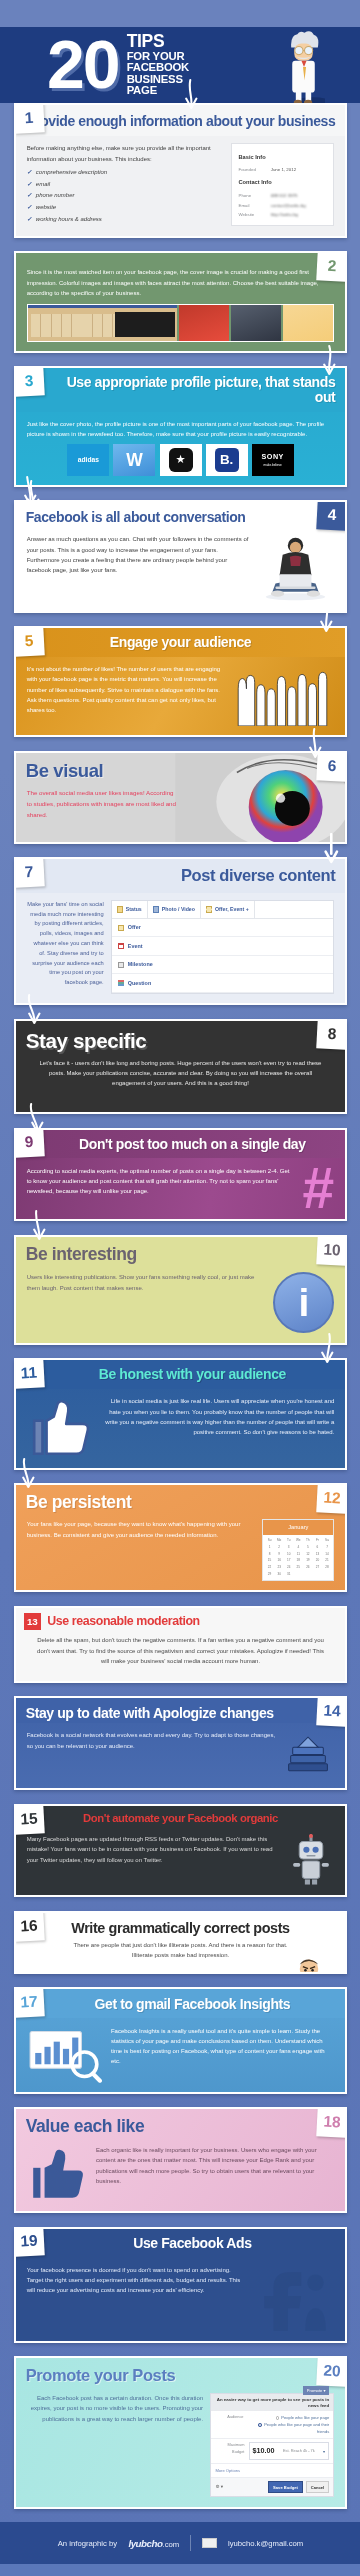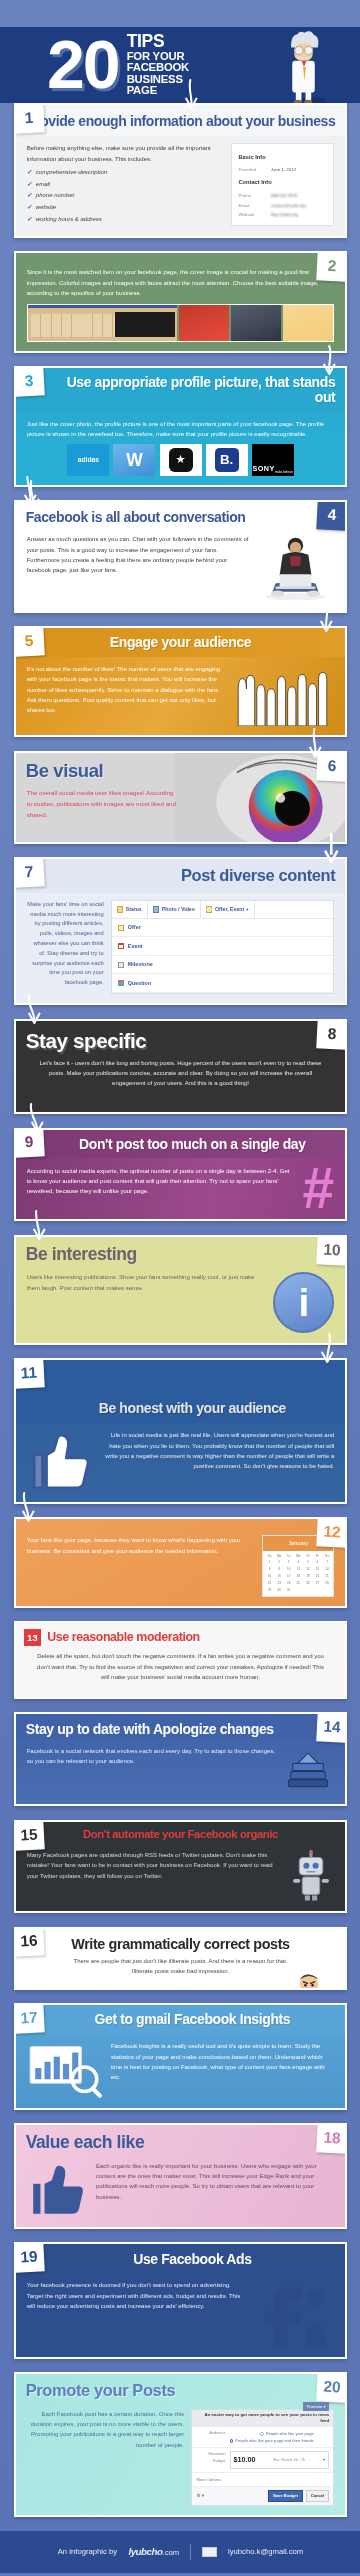--- a/index.html
+++ b/index.html
@@ -108,21 +108,21 @@
   .t3 .badge { color:#29a8cf; }
   .t3 .body { color:#fff; }
   .logorow { display:flex; gap:4.1px; justify-content:center; margin-top:4.1px; }
   .logo { width:42px; height:32px; background:#fff; display:flex; align-items:center; justify-content:center; }
   .lg-adidas { background:#1a9ad7; color:#fff; font-size:6.7px; font-weight:700; }
   .lg-w { background: linear-gradient(160deg,#6fb8ee,#3f8fd8); color:#fff; font-size:17.5px; font-weight:700;}
   .lg-conv { background:#fff; }
   .lg-conv .sq { width:24px;height:24px;background:#111;border-radius:5.7px;color:#fff;display:flex;align-items:center;justify-content:center;font-size:11.3px;}
   .lg-b { background:#fff; }
   .lg-b .sq { width:24px;height:24px;background:#1b3c8f;border-radius:4.6px;color:#fff;display:flex;align-items:center;justify-content:center;font-size:13.4px;font-weight:700;}
-  .lg-sony { background:#000; color:#fff; font-size:7.2px; font-weight:700; letter-spacing:0.5px; flex-direction:row;align-items:flex-end;}
+  .lg-sony { background:#000; color:#fff; font-size:7.2px; font-weight:700; letter-spacing:0.5px; flex-direction:column;}
   .lg-sony small { font-size:3.1px; letter-spacing:0; font-weight:400; }
 
   
   .t4 .card { background:#ffffff; }
   .t4 .hdrbar { background:#fff; padding: 8.2px 9.3px 2.1px 9.3px; }
   .t4 .tip-title { color:#3b5a9b; }
   .t4 .badge { background:#3b5a9b; color:#fff; }
   .t4 .body { color:#3f3f3f; }
   .manpic { width: 77px; height: 67px; position: relative; }
 
@@ -180,21 +180,21 @@
     width:61px;height:61px;border-radius:50%;
     background: linear-gradient(160deg,#8fb2e8,#5d83c8);
     border:2.6px solid #5878b8;
     display:flex;align-items:center;justify-content:center;
     color:#fff;font-size:39px;font-weight:700; line-height:1;
   }
 
   
   .t11 .card { background: linear-gradient(180deg,#2c5c9e,#35659f); }
   .t11 .hdrbar { background:#2c5c9e; padding-left: 33px;}
-  .t11 .tip-title { color:#e5e5e5; text-shadow:1px 1px 0 rgba(0,0,0,.18);margin-top:34px; }
+  .t11 .tip-title { color:#5eead4; text-shadow:1px 1px 0 rgba(0,0,0,.18); }
   .t11 .badge { color:#2c5c9e; }
   .t11 .body { color:#eaf0fb; text-align:right; }
   .thumb { width: 67px; height: 62px; position: relative; }
 
   
   .t12 .card { background: linear-gradient(150deg,#f0a05a,#e8954a); }
   .t12 .hdrbar { background: transparent; padding: 8.2px 9.3px 1px 9.3px;}
   .t12 .tip-title { color:#fff; font-size:17.5px; text-shadow:1px 1px 0 rgba(0,0,0,.12); }
   .t12 .badge { color:#e8954a; }
   .t12 .body { color:#fff; }
@@ -257,21 +257,21 @@
   .t19 .badge { color:#2e4f8e; }
   .t19 .body { color:#e4ecfb; }
   .fsil { width: 82px; height: 67px; position:relative; }
 
   
   .t20 .card { background: linear-gradient(120deg,#a8e6e2,#b6ebe6); }
   .t20 .hdrbar { background: transparent; padding:8.2px 9.3px 2.1px 9.3px;}
   .t20 .tip-title { color:#5b7fc0; font-size:16.5px; text-shadow: 1px 1px 0 rgba(255,255,255,.55); }
   .t20 .badge { color:#5b7fc0; }
   .t20 .body { color:#4f6f9a; text-align:right; }
-  .promobox { width:143px; background:#fff; border:0.5px solid #d9dde6; font-size:4.1px; }
+  .promobox { width:124px; background:#fff; border:0.5px solid #d9dde6; font-size:4.1px; }
   .pbtop { background:#e9ebee; padding:2.6px 4.1px; font-weight:700; color:#333; font-size:4.4px; line-height:1.35;}
   .pbrow { display:flex; padding:3.1px 4.1px; gap:4.1px; border-bottom:0.5px solid #eceef2;}
   .pbk { width:29px; color:#8a8d91; font-size:3.9px;}
   .radio { width:3.6px;height:3.6px;border-radius:50%;border:0.5px solid #aaa;display:inline-block;margin-right:2.1px;vertical-align:middle;}
   .radio.on { background:#3b5a9b; border-color:#3b5a9b; box-shadow: inset 0 0 0 0.8px #fff; }
   .budget { font-size:7.2px; font-weight:700; color:#222; }
   .pbfoot { display:flex; justify-content:space-between; align-items:center; padding:3.1px 4.1px; background:#f6f7f9;}
   .btn-blue { background:#4267b2; color:#fff; padding:1.5px 4.1px; font-size:4.1px; font-weight:700; border:0.5px solid #2f4b86;}
   .btn-gray { background:#f0f0f0; color:#333; padding:1.5px 4.1px; font-size:4.1px; font-weight:700; border:0.5px solid #ccc;}
   .promo-tag { position:absolute; right:5.2px; top:-6.7px; background:#6d84b4; color:#fff; font-size:4.1px; padding:1px 3.6px;}
@@ -650,20 +650,21 @@
     <svg class="arrow" style="right:8.2px;top:-25px;" viewBox="0 0 40 60">
       <path d="M22 2 C26 20 18 34 18 50" stroke="#fff" stroke-width="4" fill="none" stroke-linecap="round"></path>
       <path d="M8 38 L18 56 L28 38" stroke="#fff" stroke-width="4" fill="none" stroke-linecap="round" stroke-linejoin="round"></path>
     </svg>
   </div>
 
   <div class="tip t12">
     <div class="card">
       <div class="hdrbar">
         <div class="badge right">12</div>
+        <div class="tip-title">Be persistent</div>
       </div>
       <div class="body">
         <div class="cols">
           <div class="col-txt">
               <p>Your fans like your page, because they want to know what's happening with your business. Be consistent and give your audience the needed information.</p>
             </div>
           <div class="cal">
             <div class="calhdr">January</div>
             <div class="calgrid">
               <div>Su</div>

